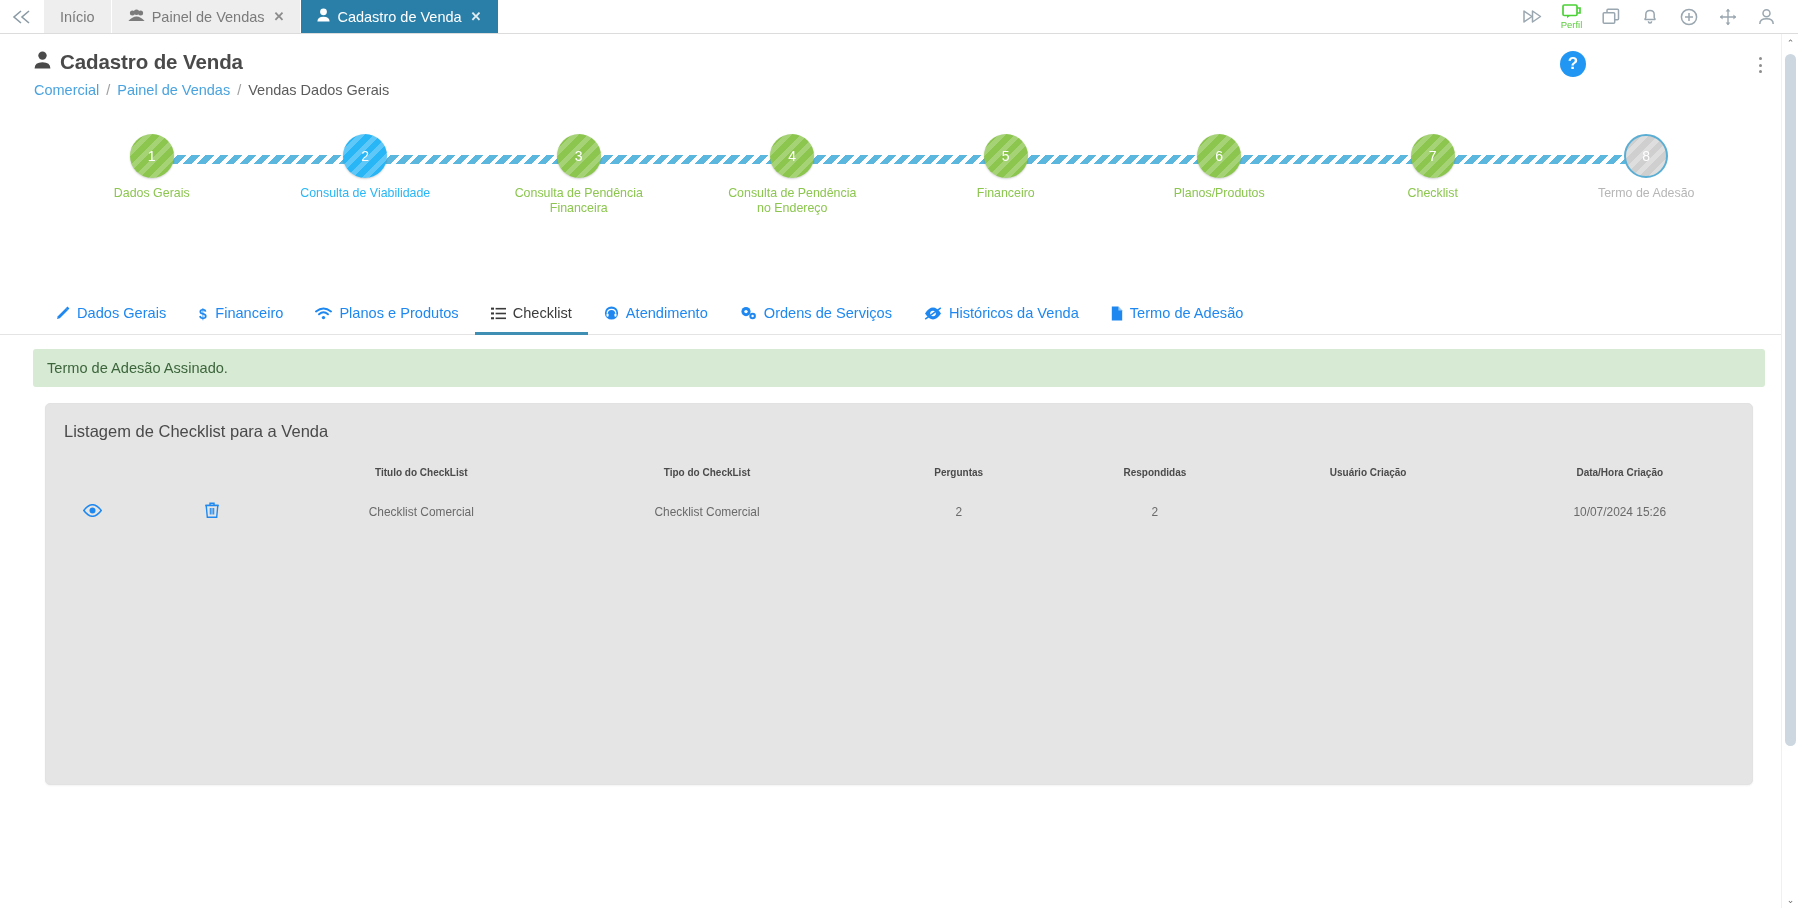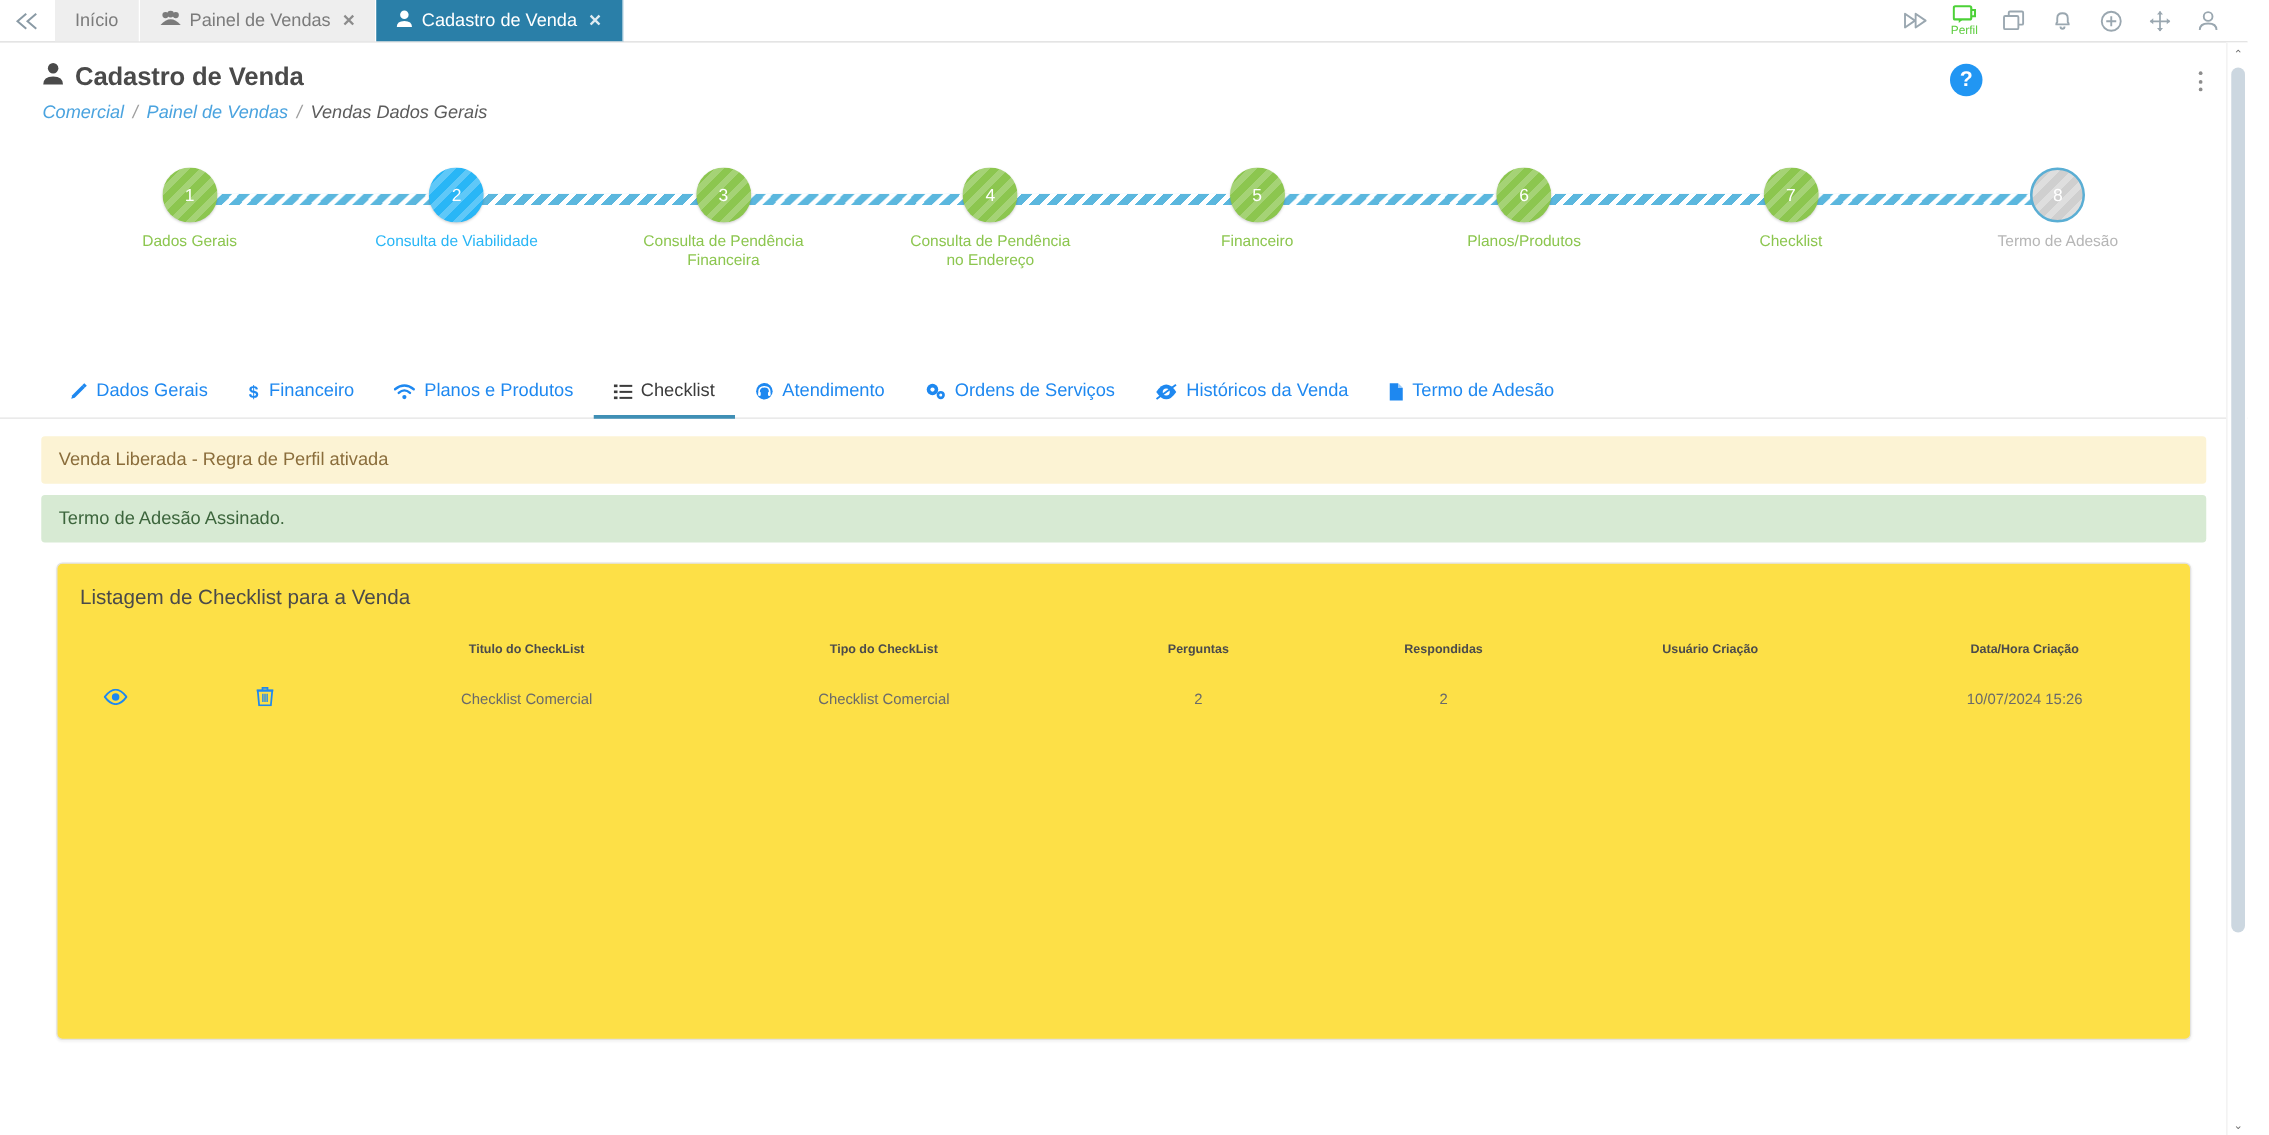--- a/index.html
+++ b/index.html
@@ -79,21 +79,21 @@
     display: flex; align-items: center; gap: 9px;
     font-size: 20.5px;
     color: #4a4a4a;
     font-weight: bold;
     letter-spacing: -.1px;
   }
   .breadcrumb {
     margin-top: 8px;
     font-size: 14.5px;
     color: #5c5c5c;
-    display: flex; align-items: center; gap: 7px; font-style: italic;
+    display: flex; align-items: center; gap: 7px;
   }
   .breadcrumb a { color: #4aa3df; text-decoration: none; cursor: pointer; }
   .breadcrumb .sep { color: #9e9e9e; }
   .help-btn {
     position: absolute; right: 212px; top: 17px;
     width: 26px; height: 26px; border-radius: 50%;
     background: #2196f3; color: #fff;
     display: flex; align-items: center; justify-content: center;
     font-size: 17px; font-weight: bold; cursor: pointer;
   }
@@ -221,21 +221,21 @@
     padding: 11px 14px;
     border-radius: 3px;
     margin-bottom: 9px;
   }
   .alert.warn { background: #fcf3d4; color: #8a6d3b; }
   .alert.ok   { background: #d7ead3; color: #3c653c; }
 
   
   .card {
     margin: 16px 45px 0 45px;
-    background: #fde047;
+    background: #e5e5e5;
     border: 1px solid #e2e2e2;
     border-radius: 5px;
     box-shadow: 0 1px 2px rgba(0,0,0,.05);
     height: 382px;
     overflow: hidden;
   }
   .card-title {
     font-size: 16.5px;
     color: #4a4a4a;
     padding: 18px 0 0 18px;
@@ -523,21 +523,20 @@
         <svg width="12" height="15" viewBox="0 0 12 15">
           <path d="M0.8 0.6 H7.4 L11.2 4.4 V14.4 H0.8 Z" fill="#1e88f0"></path>
           <path d="M7.4 0.6 V4.4 H11.2 Z" fill="#ffffff" opacity=".55"></path>
         </svg>
       </span>
       <span>Termo de Adesão</span>
     </div>
   </div>
 
   <div class="alerts">
-    <div class="alert warn">Venda Liberada - Regra de Perfil ativada</div>
     <div class="alert ok">Termo de Adesão Assinado.</div>
   </div>
 
   <div class="card">
     <div class="card-title">Listagem de Checklist para a Venda</div>
     <table class="grid">
       <colgroup>
         <col style="width:5.5%">
           <col style="width:8.5%">
           <col style="width:16%">

